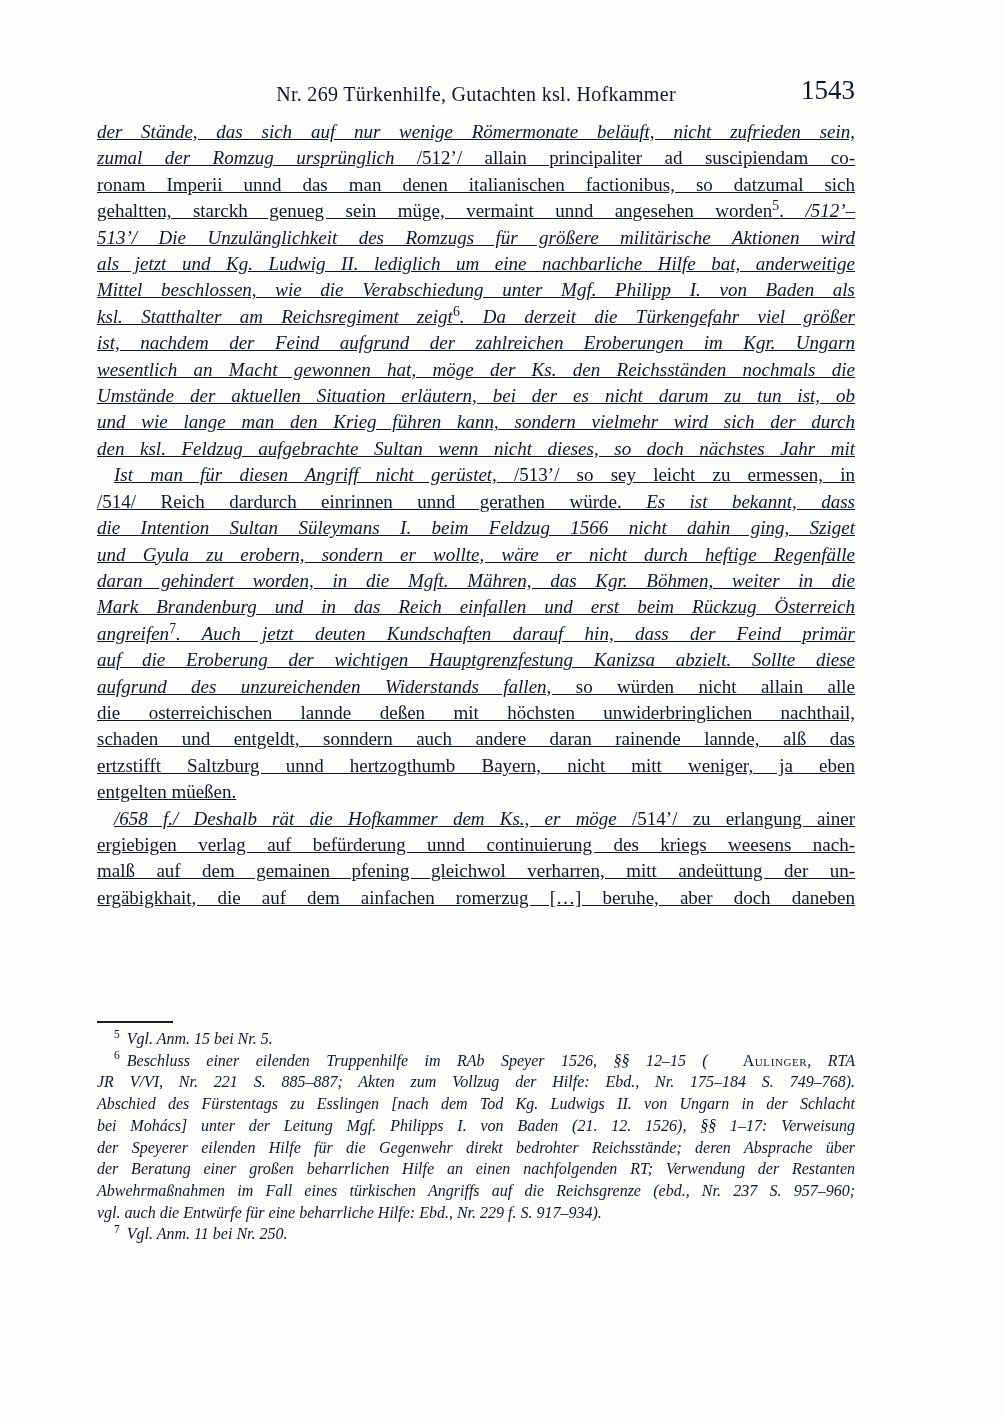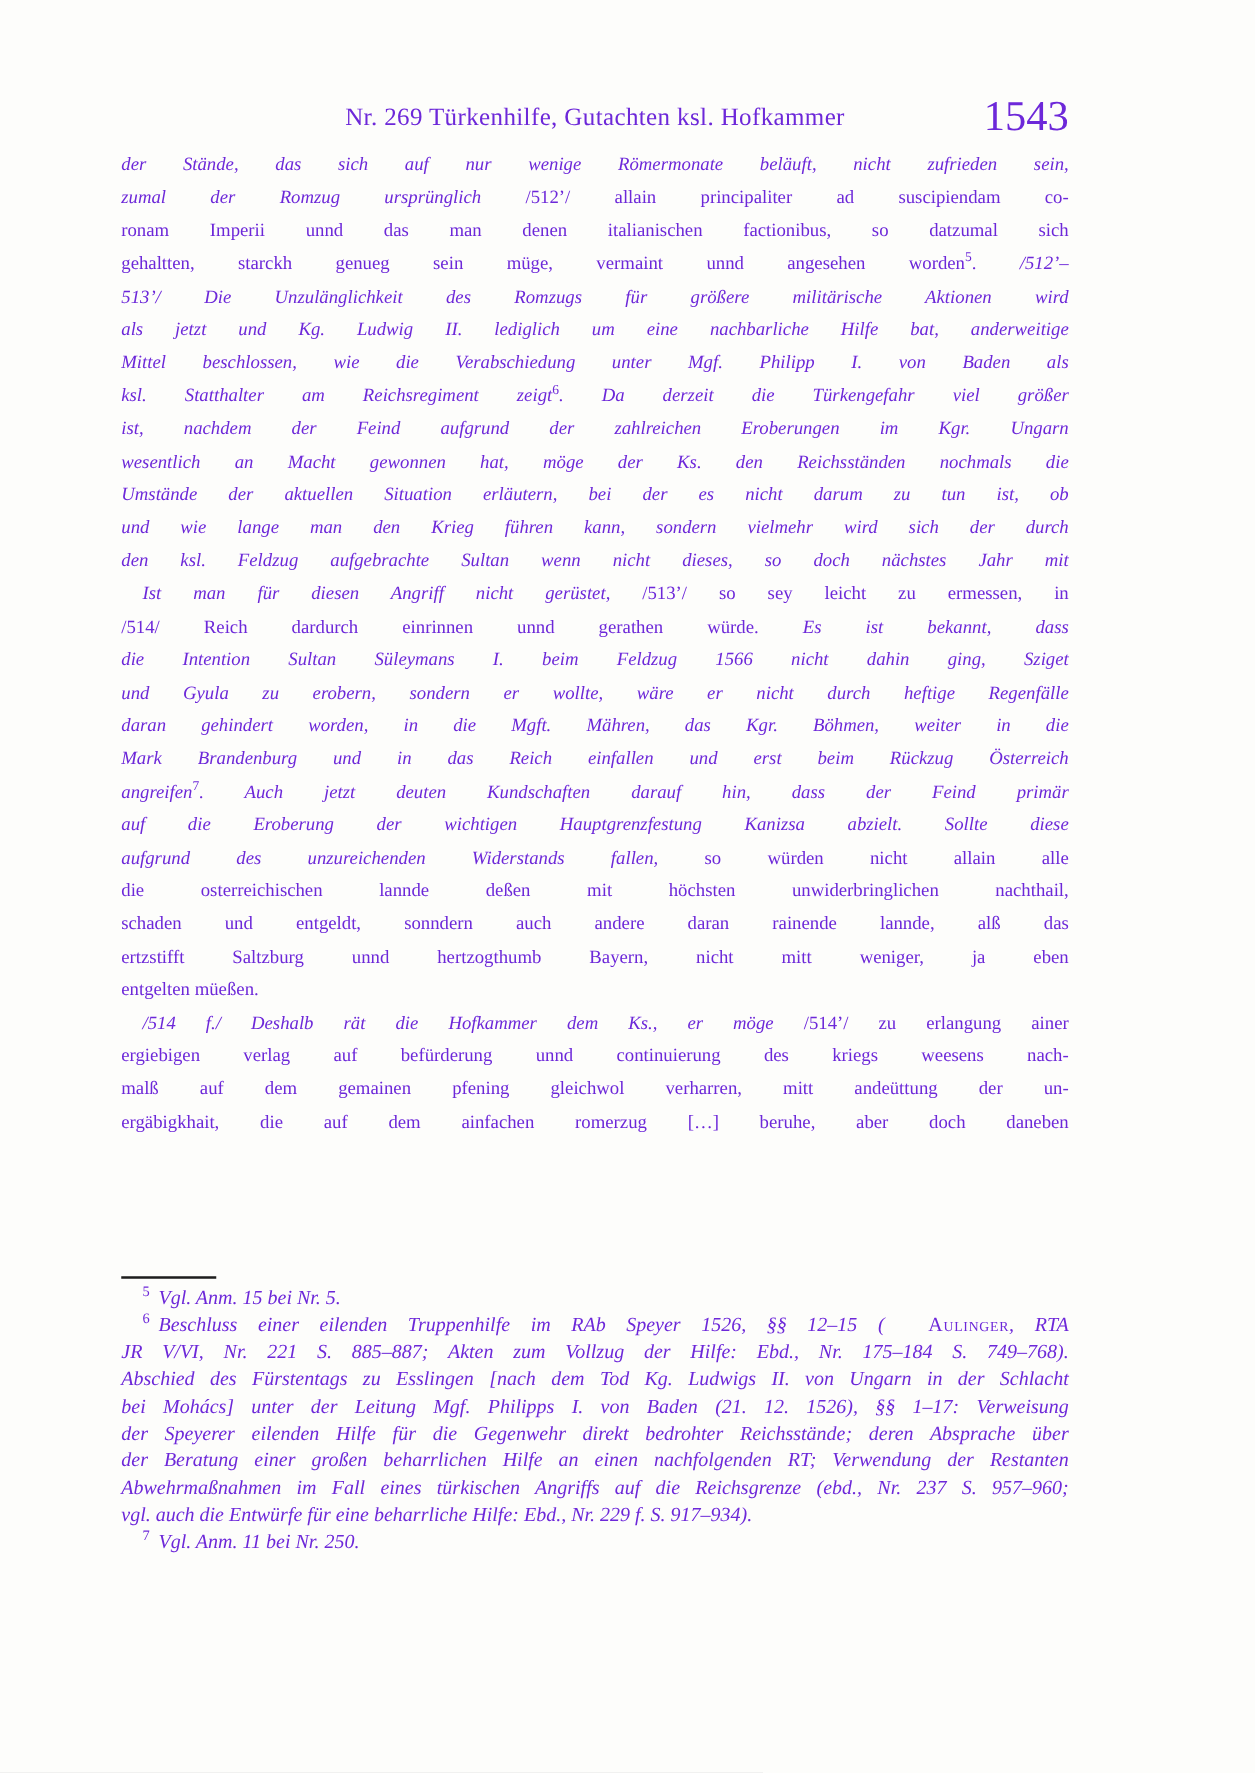--- a/index.html
+++ b/index.html
@@ -1,34 +1,34 @@
 <!DOCTYPE html>
 <html><head>
 <meta charset="utf-8">
 <style>
   html, body { margin:0; padding:0; background:#e8e8e8; }
   .page {
     position:relative;
     width:1004px; height:1418px;
     background:#fdfdfb;
     font-family:"Liberation Serif","DejaVu Serif",serif;
-    color:#6d28d9;
+    color:#0f172a;
     overflow:hidden;
   }
   .running-title {
     position:absolute; top:83px; left:97px; width:758px;
     text-align:center; font-size:20px; letter-spacing:0.3px;
   }
   .page-number {
     position:absolute; top:75px; left:97px; width:758px;
-    text-align:right; font-size:34px;
+    text-align:right; font-size:27px;
   }
   .body-text {
     position:absolute; top:119px; left:97px; width:758px;
-    font-size:15px; line-height:26.4px;
+    font-size:19px; line-height:26.4px;text-decoration:underline;
   }
   .footnotes {
     position:absolute; top:1028px; left:97px; width:758px;
     font-size:16px; line-height:21.7px;
   }
   .fn-rule {
     position:absolute; top:1021px; left:97px;
     width:76px; height:2px; background:#1d1d1d;
   }
   .line { text-align:justify; text-align-last:justify; text-justify:inter-word; }
@@ -75,21 +75,21 @@
         <div class="line"><span class="i">Mark Brandenburg und in das Reich einfallen und erst beim Rückzug Österreich</span></div>
         <div class="line"><span class="i">angreifen</span><sup>7</sup><span class="i">. Auch jetzt deuten Kundschaften darauf hin, dass der Feind primär</span></div>
         <div class="line"><span class="i">auf die Eroberung der wichtigen Hauptgrenzfestung Kanizsa abzielt. Sollte diese</span></div>
         <div class="line"><span class="i">aufgrund des unzureichenden Widerstands fallen, </span><span class="r">so würden nicht allain alle</span></div>
         <div class="line"><span class="r">die osterreichischen lannde deßen mit höchsten unwiderbringlichen nachthail,</span></div>
         <div class="line"><span class="r">schaden und entgeldt, sonndern auch andere daran rainende lannde, alß das</span></div>
         <div class="line"><span class="r">ertzstifft Saltzburg unnd hertzogthumb Bayern, nicht mitt weniger, ja eben</span></div>
         <div class="line last"><span class="r">entgelten müeßen.</span></div>
       </div>
       <div class="paragraph">
-        <div class="line indent"><span class="i">/514 f./ Deshalb rät die Hofkammer dem Ks., er möge </span><span class="r">/514’/ zu erlangung ainer</span></div>
+        <div class="line indent"><span class="i">/658 f./ Deshalb rät die Hofkammer dem Ks., er möge </span><span class="r">/514’/ zu erlangung ainer</span></div>
         <div class="line"><span class="r">ergiebigen verlag auf befürderung unnd continuierung des kriegs weesens nach-</span></div>
         <div class="line"><span class="r">malß auf dem gemainen pfening gleichwol verharren, mitt andeüttung der un-</span></div>
         <div class="line"><span class="r">ergäbigkhait, die auf dem ainfachen romerzug […] beruhe, aber doch daneben</span></div>
       </div>
     </div>
 
   <div class="fn-rule"></div>
 
   <div class="footnotes" id="footnotes">
       <div class="line last indent"><sup>5</sup><span class="i">Vgl. Anm. 15 bei Nr. 5.</span></div>

